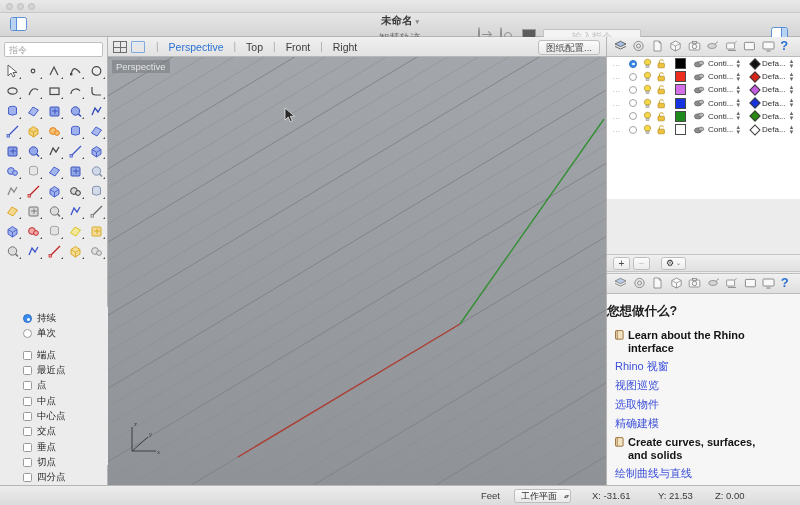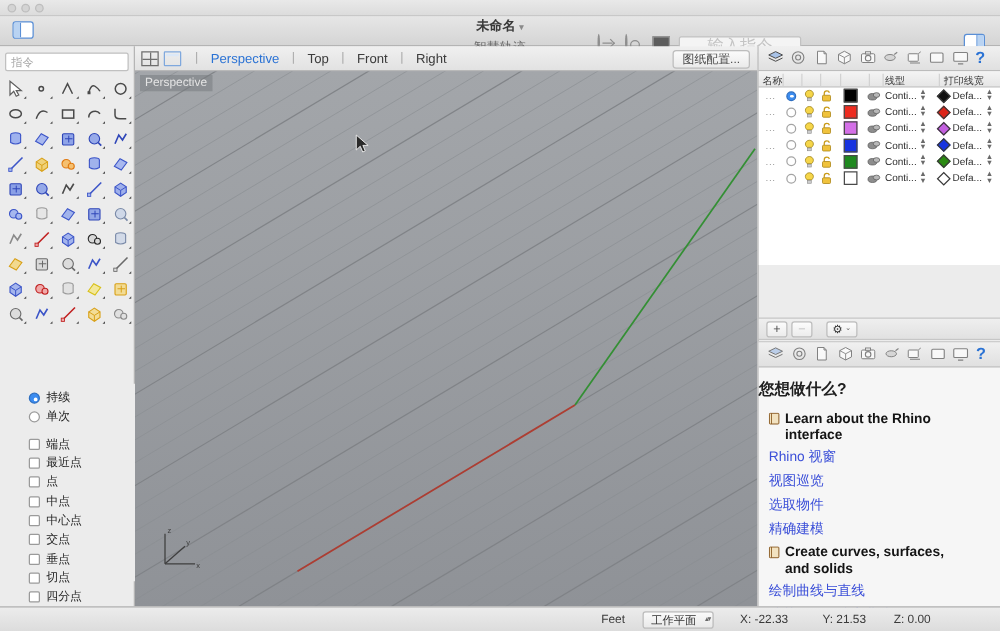--- a/index.html
+++ b/index.html
@@ -66,21 +66,21 @@
   .ico-enter::after{
     content:"";position:absolute;left:3px;top:5.5px;width:8px;height:1.4px;background:#8e8e8e;
   }
   .ico-enter::before{
     content:"";position:absolute;left:7px;top:3.5px;width:4px;height:4px;
     border-right:1.4px solid #8e8e8e;border-bottom:1.4px solid #8e8e8e;transform:rotate(-45deg);
   }
   .swatch-black{ width:14px;height:14px;background:#5d5d5d;border:1px solid #9a9a9a;}
   .searchfield {
     width:98px;height:14px;background:#f4f4f4;border:1px solid #c2c2c2;
-    border-radius:2px; font-size:13px; color:#c4c4c4; line-height:13px;
+    border-radius:2px; font-size:10px; color:#c4c4c4; line-height:13px;
     text-align:center;
   }
   .right-panel-toggle {
     position:absolute; right:12px; top:14px; width:17px; height:14px;
     border:1.4px solid #5a8fd6; border-radius:2.5px; background:#fff;
   }
   .right-panel-toggle::after{
     content:"";position:absolute;right:0;top:0;bottom:0;width:5px;
     background:#b9d3f2;border-left:1.4px solid #5a8fd6;border-radius:0 1px 1px 0;
   }
@@ -947,32 +947,20 @@
         <span class="ptab"><svg width="13" height="12" viewBox="0 0 13 12">
             <rect x="1.4" y="2.4" width="10" height="7.4" rx="0.8" fill="#fff" stroke="#5a5a5a" stroke-width="0.9"></rect>
           </svg></span>
         <span class="ptab"><svg width="13" height="12" viewBox="0 0 13 12">
             <rect x="1" y="2" width="11" height="7" rx="0.8" fill="#fff" stroke="#5a5a5a" stroke-width="0.9"></rect>
             <path d="M4.4 11 L8.6 11" stroke="#5a5a5a" stroke-width="1"></path>
           </svg></span>
         <span class="ptab help">?</span>
       </div>
 
-    <div class="layers-head">
-      <span style="left:3px">名称</span>
-      <span class="lh-div" style="left:19px"></span>
-      <span class="lh-div" style="left:34px"></span>
-      <span class="lh-div" style="left:49px"></span>
-      <span class="lh-div" style="left:65px"></span>
-      <span class="lh-div" style="left:88px"></span>
-      <span style="left:101px">线型</span>
-      <span class="lh-div" style="left:99px"></span>
-      <span class="lh-div" style="left:144px"></span>
-      <span style="left:148px">打印线宽</span>
-    </div>
 
     <div class="layer-list">
         <div class="lrow">
           <span class="lr-dots">...</span>
           <span class="lr-radio">
             <i class="on"></i>
           </span>
           <span class="lr-cell lr-bulb">
             <svg width="11" height="11" viewBox="0 0 11 11">
               <path d="M5.5 1.2c-1.9 0-3.2 1.4-3.2 3 0 1.2.8 2 1.4 2.7h3.6c.6-.7 1.4-1.5 1.4-2.7 0-1.6-1.3-3-3.2-3z" fill="#f6d64a" stroke="#9a7c10" stroke-width="0.6"></path>
@@ -1216,17 +1204,17 @@
           </div>
           <div class="help-link">绘制曲线与直线</div>
           <div class="help-link">从其他物件建立曲线</div>
         </div>
     </div>
   </div>
 
   <div class="statusbar">
     <span class="sb-item" style="left:481px">Feet</span>
     <span class="cplane-sel" style="left:514px">工作平面</span>
-    <span class="sb-item" style="left:592px">X: -22.33</span>
+    <span class="sb-item" style="left:592px">X: -31.61</span>
     <span class="sb-item" style="left:658px">Y: 21.53</span>
     <span class="sb-item" style="left:715px">Z: 0.00</span>
   </div>
 </div>
 
 </body></html>

